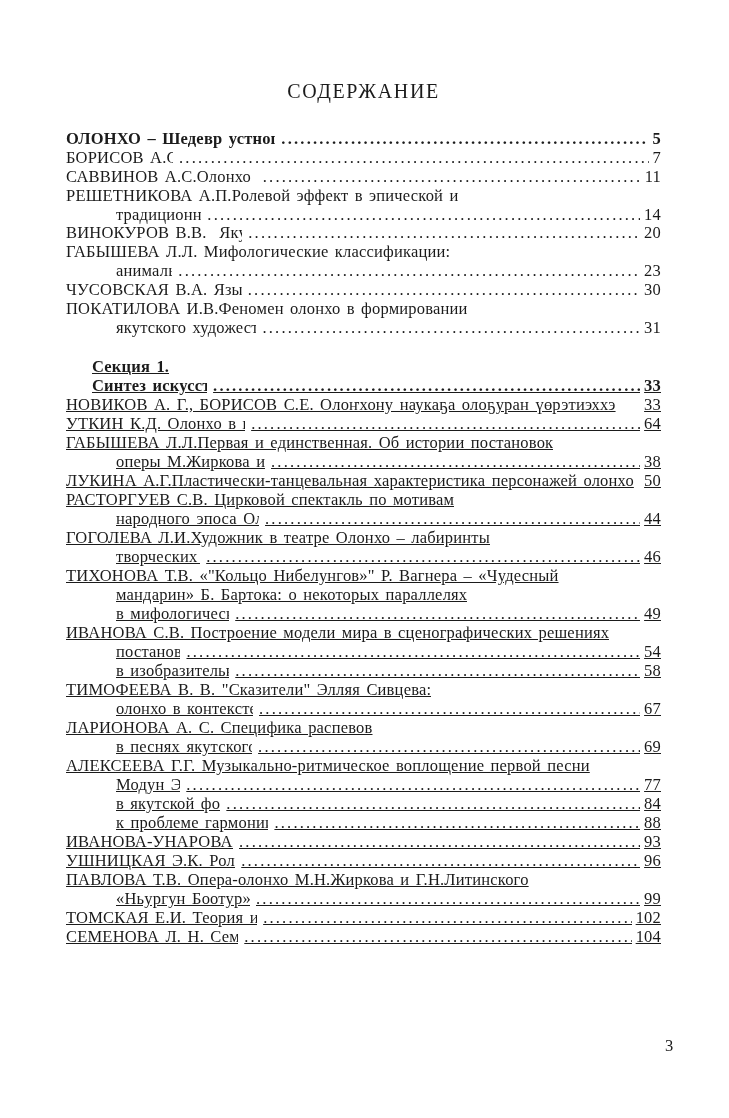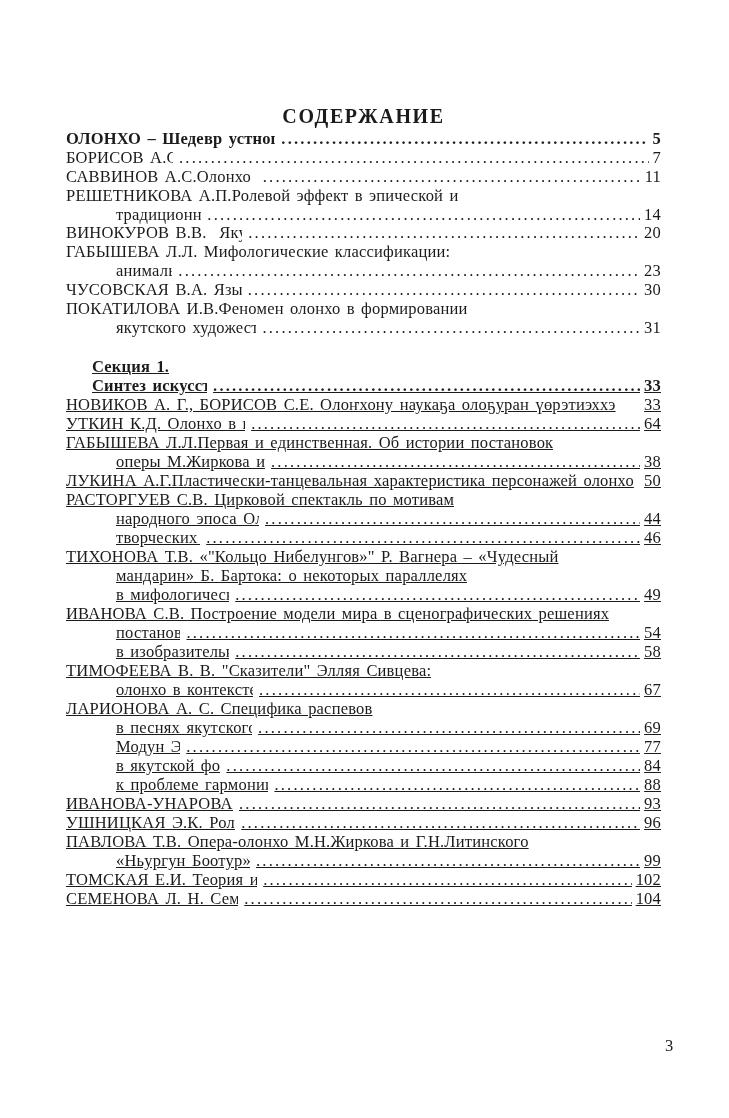--- a/index.html
+++ b/index.html
@@ -8,25 +8,24 @@
     background:#ffffff;
     color:#1b1b1b;
     font-family:"Liberation Serif","DejaVu Serif",serif;
     position:relative;
     overflow:hidden;
   }
   .page { position:absolute; inset:0; }
   .doc-title {
     position:absolute; top:80px; left:66px; width:595px;
     text-align:center;
-    font-weight:bold;
+    font-weight:normal;
     font-size:20px;
     letter-spacing:1.6px;
     white-space:nowrap;
-    margin-top:25px;
   }
   .toc {
     position:absolute; left:66px; width:595px;
     font-size:16.5px;
     word-spacing:2px;
     letter-spacing:0.2px;
   }
   #front-block { top:130px; }
   #front-block .row { height:18.9px; line-height:18.9px; }
   #section-block { top:357px; }
@@ -143,20 +142,23 @@
         <span class="pg">50</span>
       </div>
       <div class="row ind0">
         <span class="txt">РАСТОРГУЕВ С.В. Цирковой спектакль по мотивам</span>
       </div>
       <div class="row ind1">
         <span class="txt">народного эпоса Олонхо в Государственном цирке</span>
         <span class="dots"></span>
         <span class="pg">44</span>
       </div>
+      <div class="row ind0">
+        <span class="txt">ГОГОЛЕВА Л.И.Художник в театре Олонхо – лабиринты</span>
+      </div>
       <div class="row ind1">
         <span class="txt">творческих возможностей</span>
         <span class="dots"></span>
         <span class="pg">46</span>
       </div>
       <div class="row ind0">
         <span class="txt">ТИХОНОВА Т.В. «"Кольцо Нибелунгов»" Р. Вагнера – «Чудесный</span>
       </div>
       <div class="row ind1">
         <span class="txt">мандарин» Б. Бартока: о некоторых параллелях</span>
@@ -187,20 +189,23 @@
         <span class="dots"></span>
         <span class="pg">67</span>
       </div>
       <div class="row ind0">
         <span class="txt">ЛАРИОНОВА А. С. Специфика распевов</span>
       </div>
       <div class="row ind1">
         <span class="txt">в песнях якутского героического эпоса Олонхо</span>
         <span class="dots"></span>
         <span class="pg">69</span>
+      </div>
+      <div class="row ind0">
+        <span class="txt">АЛЕКСЕЕВА Г.Г. Музыкально-ритмическое воплощение первой песни</span>
       </div>
       <div class="row ind1">
         <span class="txt">Модун Эр Соготох</span>
         <span class="dots"></span>
         <span class="pg">77</span>
       </div>
       <div class="row ind1">
         <span class="txt">в якутской фортепианной музыке</span>
         <span class="dots"></span>
         <span class="pg">84</span>

